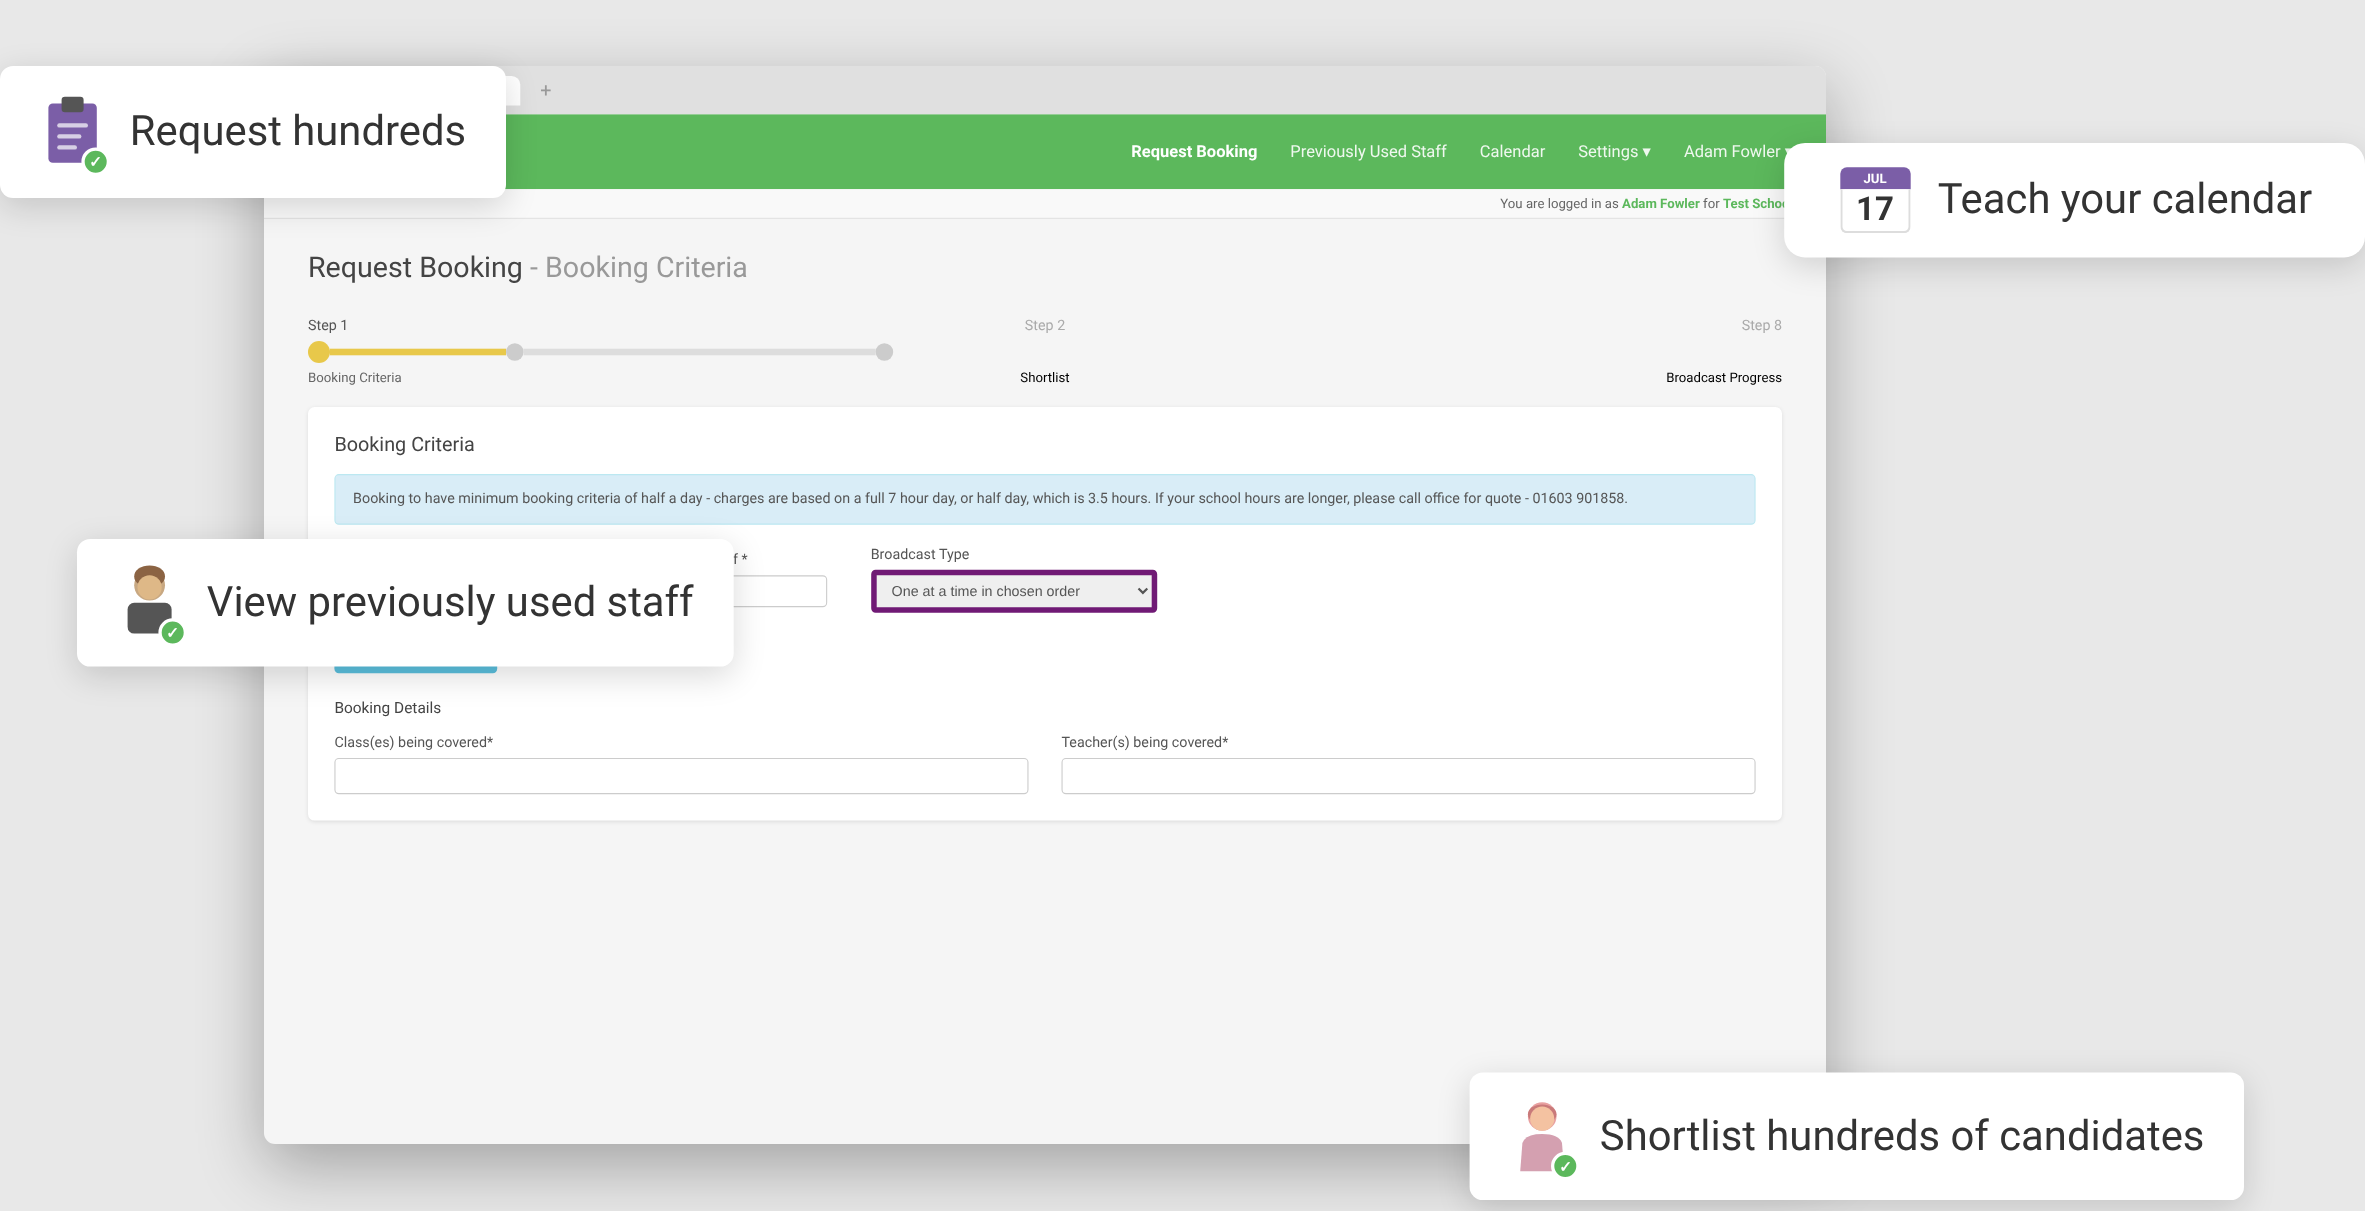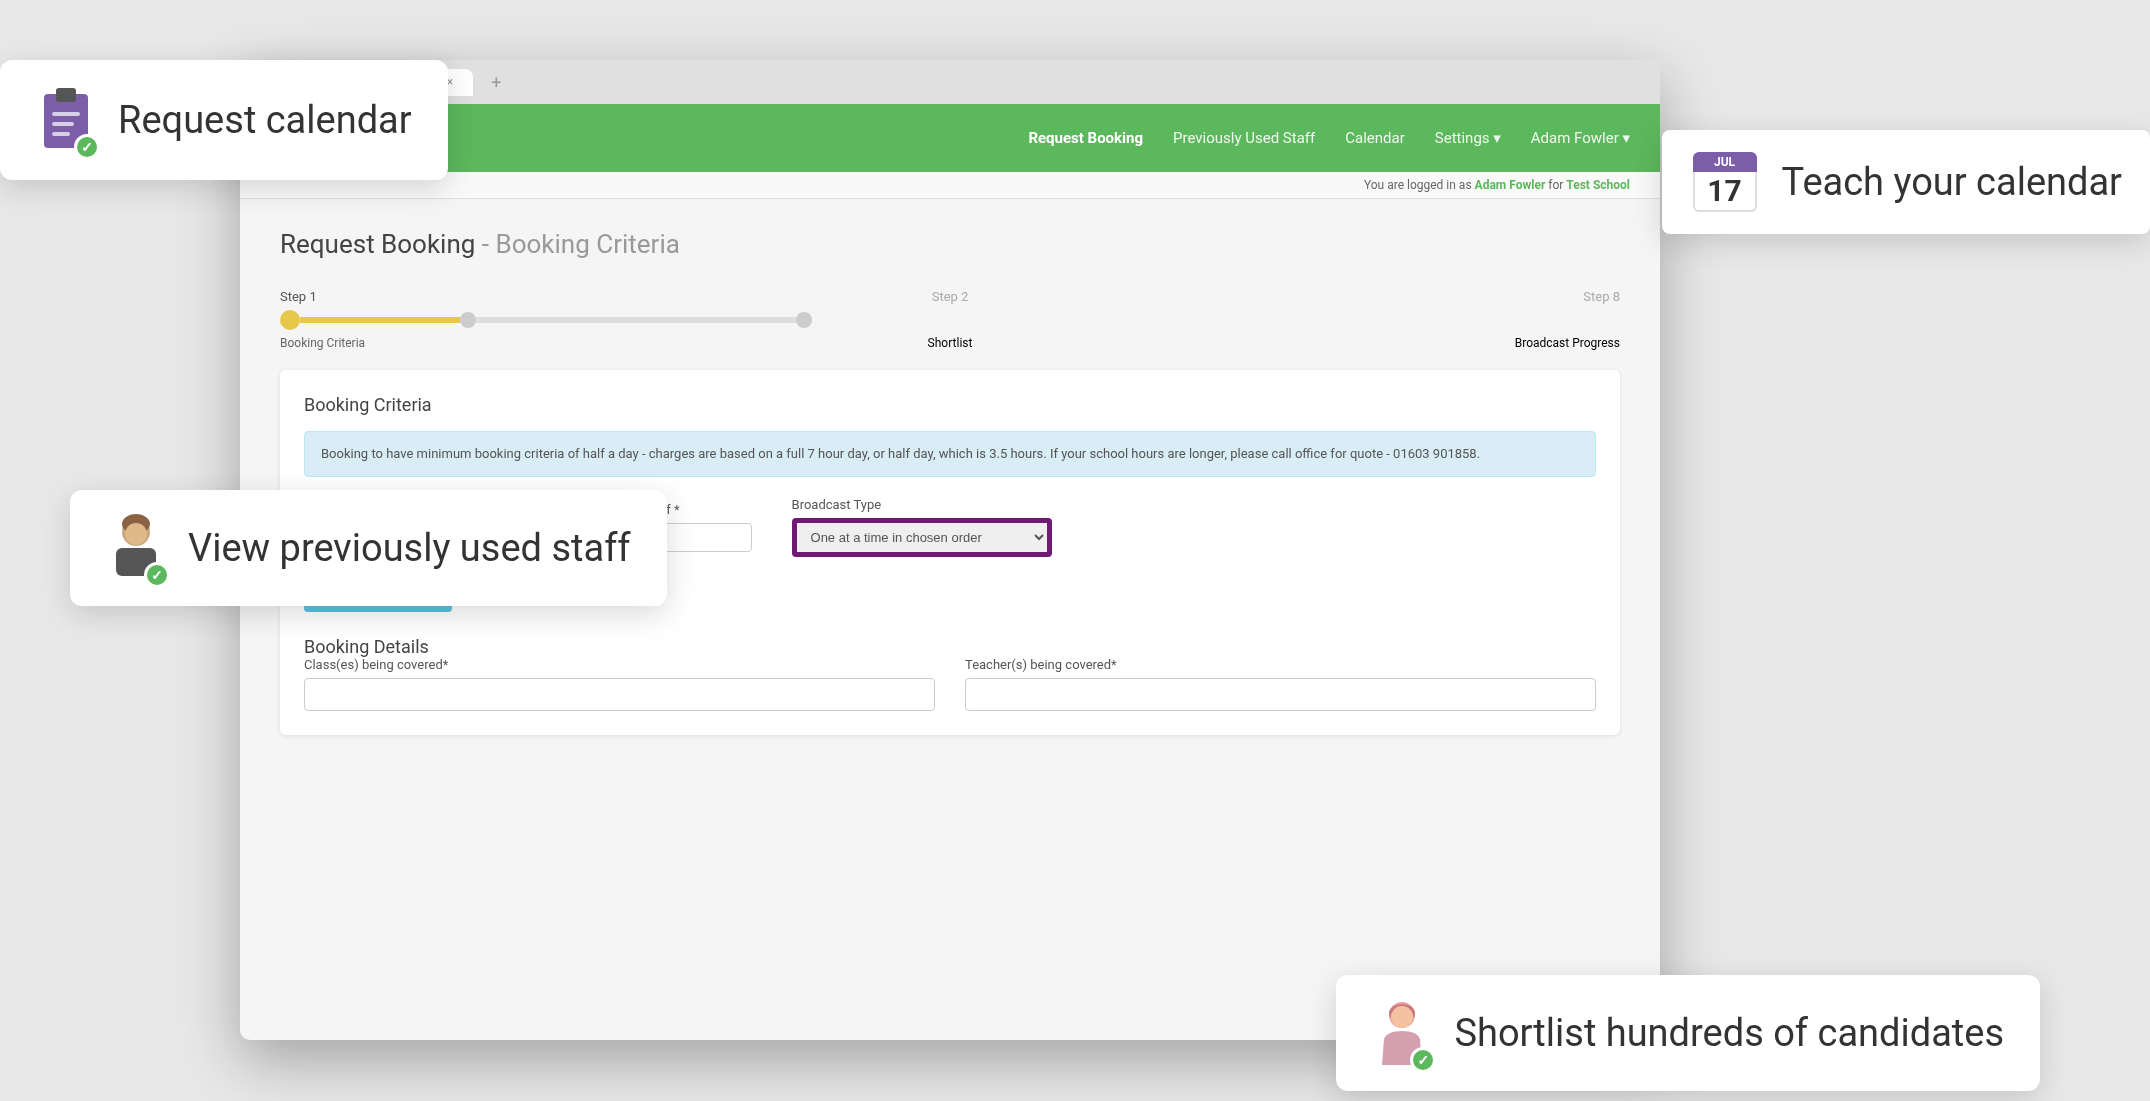--- a/index.html
+++ b/index.html
@@ -247,23 +247,24 @@
       color: white;
       border: none;
       border-radius: 4px;
       padding: 8px 24px;
       font-size: 13px;
       cursor: pointer;
       margin-top: 8px;
     }
 
     .booking-details-title {
-      font-size: 18px;
+      font-size: 14px;
       color: #444;
       margin-top: 24px;
+      margin-bottom: 16px;
     }
 
     .details-row {
       display: flex;
       gap: 30px;
     }
 
     .detail-field {
       display: flex;
       flex-direction: column;
@@ -447,40 +448,40 @@
   <div style="position:relative; display:inline-block;">
     <svg width="60" height="68" viewBox="0 0 60 68">
       <rect x="8" y="10" width="44" height="54" rx="4" fill="#7b5ea7"></rect>
       <rect x="20" y="4" width="20" height="14" rx="3" fill="#555"></rect>
       <rect x="16" y="28" width="28" height="4" rx="2" fill="white" opacity="0.7"></rect>
       <rect x="16" y="38" width="22" height="4" rx="2" fill="white" opacity="0.7"></rect>
       <rect x="16" y="48" width="18" height="4" rx="2" fill="white" opacity="0.7"></rect>
     </svg>
     <div style="position:absolute;bottom:-4px;right:-4px;background:#5cb85c;color:white;border-radius:50%;width:26px;height:26px;display:flex;align-items:center;justify-content:center;font-size:14px;border:3px solid white;font-weight:bold;">✓</div>
   </div>
-  <span style="font-size:38px;color:#333;font-weight:400;">Request calendar</span>
+  <span style="font-size:38px;color:#333;font-weight:400;">Request hundreds</span>
 </div>
 
 <div style="position:absolute; top:490px; left:70px; background:white; border-radius:12px; box-shadow:0 8px 30px rgba(0,0,0,0.15); display:flex; align-items:center; padding:22px 36px; gap:22px; min-width:560px;">
   <div style="position:relative; display:inline-block;">
     <svg width="60" height="68" viewBox="0 0 60 68">
 
       <circle cx="30" cy="20" r="14" fill="#c8a882"></circle>
       <rect x="10" y="36" width="40" height="28" rx="6" fill="#555"></rect>
 
       <ellipse cx="30" cy="12" rx="14" ry="10" fill="#8b6343"></ellipse>
 
       <circle cx="30" cy="22" r="11" fill="#deb887"></circle>
     </svg>
     <div style="position:absolute;bottom:-4px;right:-4px;background:#5cb85c;color:white;border-radius:50%;width:26px;height:26px;display:flex;align-items:center;justify-content:center;font-size:14px;border:3px solid white;font-weight:bold;">✓</div>
   </div>
   <span style="font-size:38px;color:#333;font-weight:400;">View previously used staff</span>
 </div>
 
-<div style="position:absolute; top:130px; right:0; background:white; border-radius:8px; box-shadow:0 8px 30px rgba(0,0,0,0.15); display:flex; align-items:center; padding:22px 28px; gap:22px; min-width:420px;">
+<div style="position:absolute; top:130px; right:0; background:white; border-radius:19px; box-shadow:0 8px 30px rgba(0,0,0,0.15); display:flex; align-items:center; padding:22px 48px; gap:22px; min-width:420px;">
   <div style="display:flex;flex-direction:column;align-items:center;width:70px;">
     <div style="background:#7b5ea7;color:white;font-size:12px;font-weight:bold;text-align:center;width:64px;border-radius:6px 6px 0 0;padding:3px 0;">JUL</div>
     <div style="background:white;border:2px solid #ddd;border-top:none;width:64px;border-radius:0 0 6px 6px;text-align:center;font-size:30px;font-weight:bold;color:#333;padding:4px 0;line-height:1;">17</div>
   </div>
   <span style="font-size:38px;color:#333;font-weight:400;">Teach your calendar</span>
 </div>
 
 <div style="position:absolute; bottom:10px; right:110px; background:white; border-radius:12px; box-shadow:0 8px 30px rgba(0,0,0,0.15); display:flex; align-items:center; padding:22px 36px; gap:22px; min-width:500px;">
   <div style="position:relative; display:inline-block;">
     <svg width="60" height="68" viewBox="0 0 60 68">

